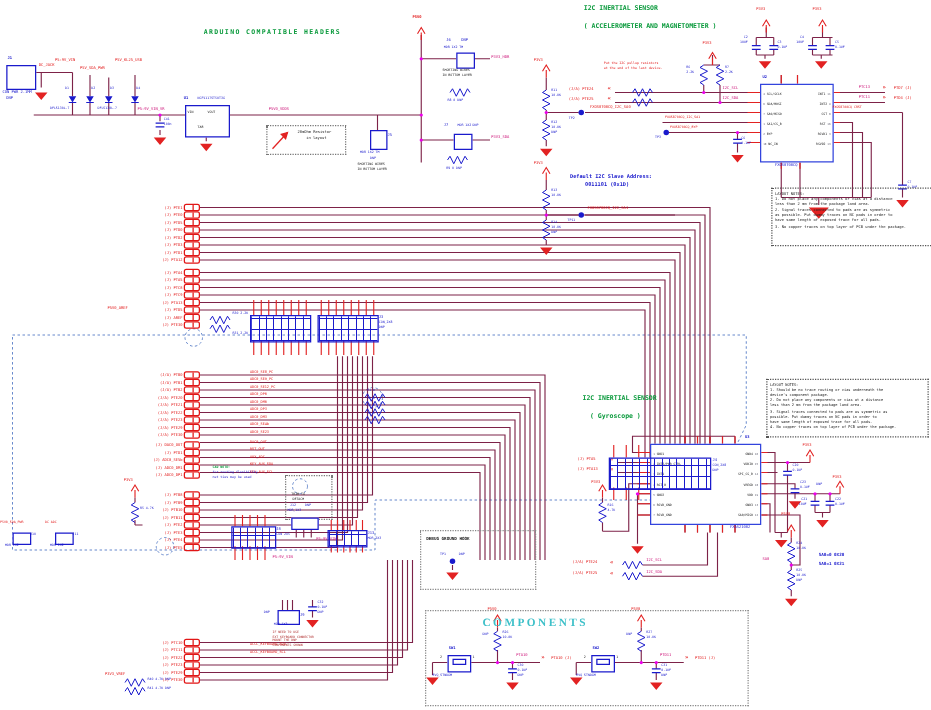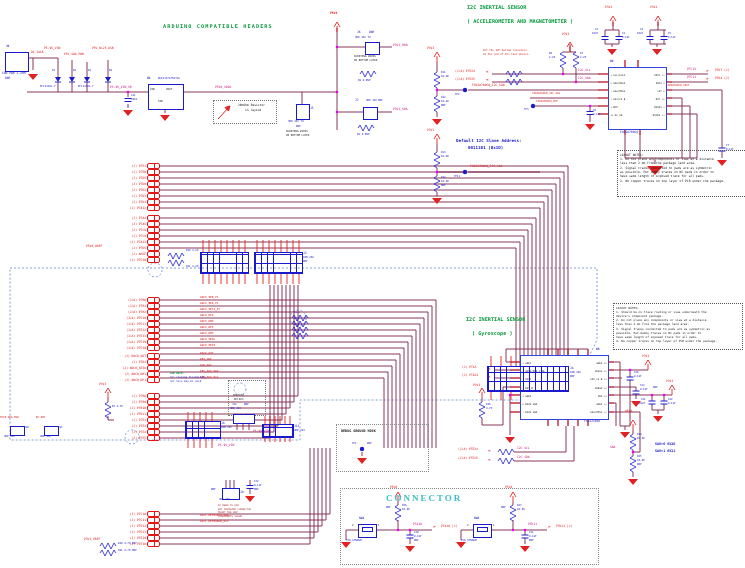--- a/index.html
+++ b/index.html
@@ -421,21 +421,21 @@
       <div class="netrow">   device's component package.</div>
       <div class="netrow">2. Do not place any components or vias at a distance</div>
       <div class="netrow">   less than 2 mm from the package land area.</div>
       <div class="netrow">3. Signal traces connected to pads are as symmetric as</div>
       <div class="netrow">   possible. Put dummy traces on NC pads in order to</div>
       <div class="netrow">   have same length of exposed trace for all pads.</div>
       <div class="netrow">4. No copper traces on top layer of PCB under the package.</div>
     </div>
 
 <div class="dot" style="left:340px;top:488px;width:257px;height:75px;border-color:#888"></div>
-<div class="L tl bold" style="left:386px;top:494px;font-size:9px;letter-spacing:2px;font-family:'Liberation Serif',serif">CONNECTOR</div>
+<div class="L tl bold" style="left:386px;top:494px;font-size:9px;letter-spacing:2px;font-family:'Liberation Serif',serif">COMPONENTS</div>
 <div class="sw" style="left:358px;top:524px"></div>
 <div class="L b f25 bold" style="left:359px;top:517px">SW1</div>
 <div class="L b f2" style="left:346px;top:540px">EVQ_STNDGM</div>
 <div class="L r f25" style="left:390px;top:486px">P5V0</div>
 <div class="L b f2" style="left:386px;top:507px">DNP</div>
 <div class="L b f2" style="left:402px;top:505px">R26</div>
 <div class="L b f2" style="left:402px;top:509px">10.0K</div>
 <div class="L b f2" style="left:414px;top:532px">C30</div>
 <div class="L b f2" style="left:414px;top:536px">0.1UF</div>
 <div class="L b f2" style="left:414px;top:540px">DNP</div>

